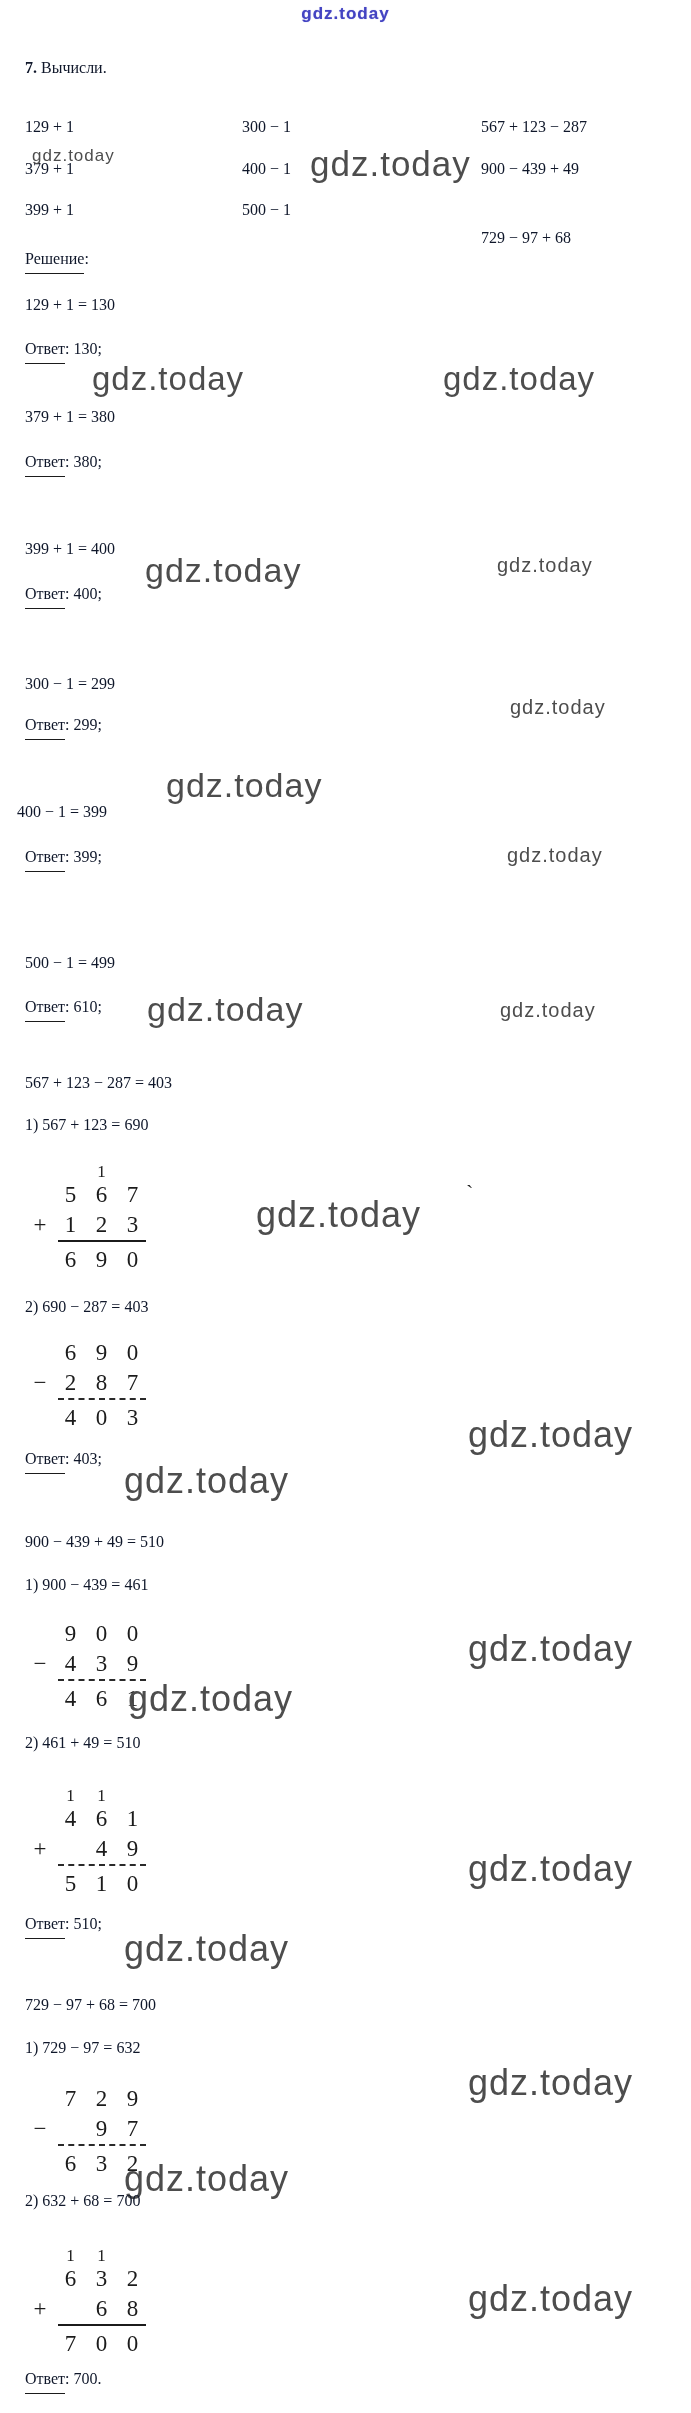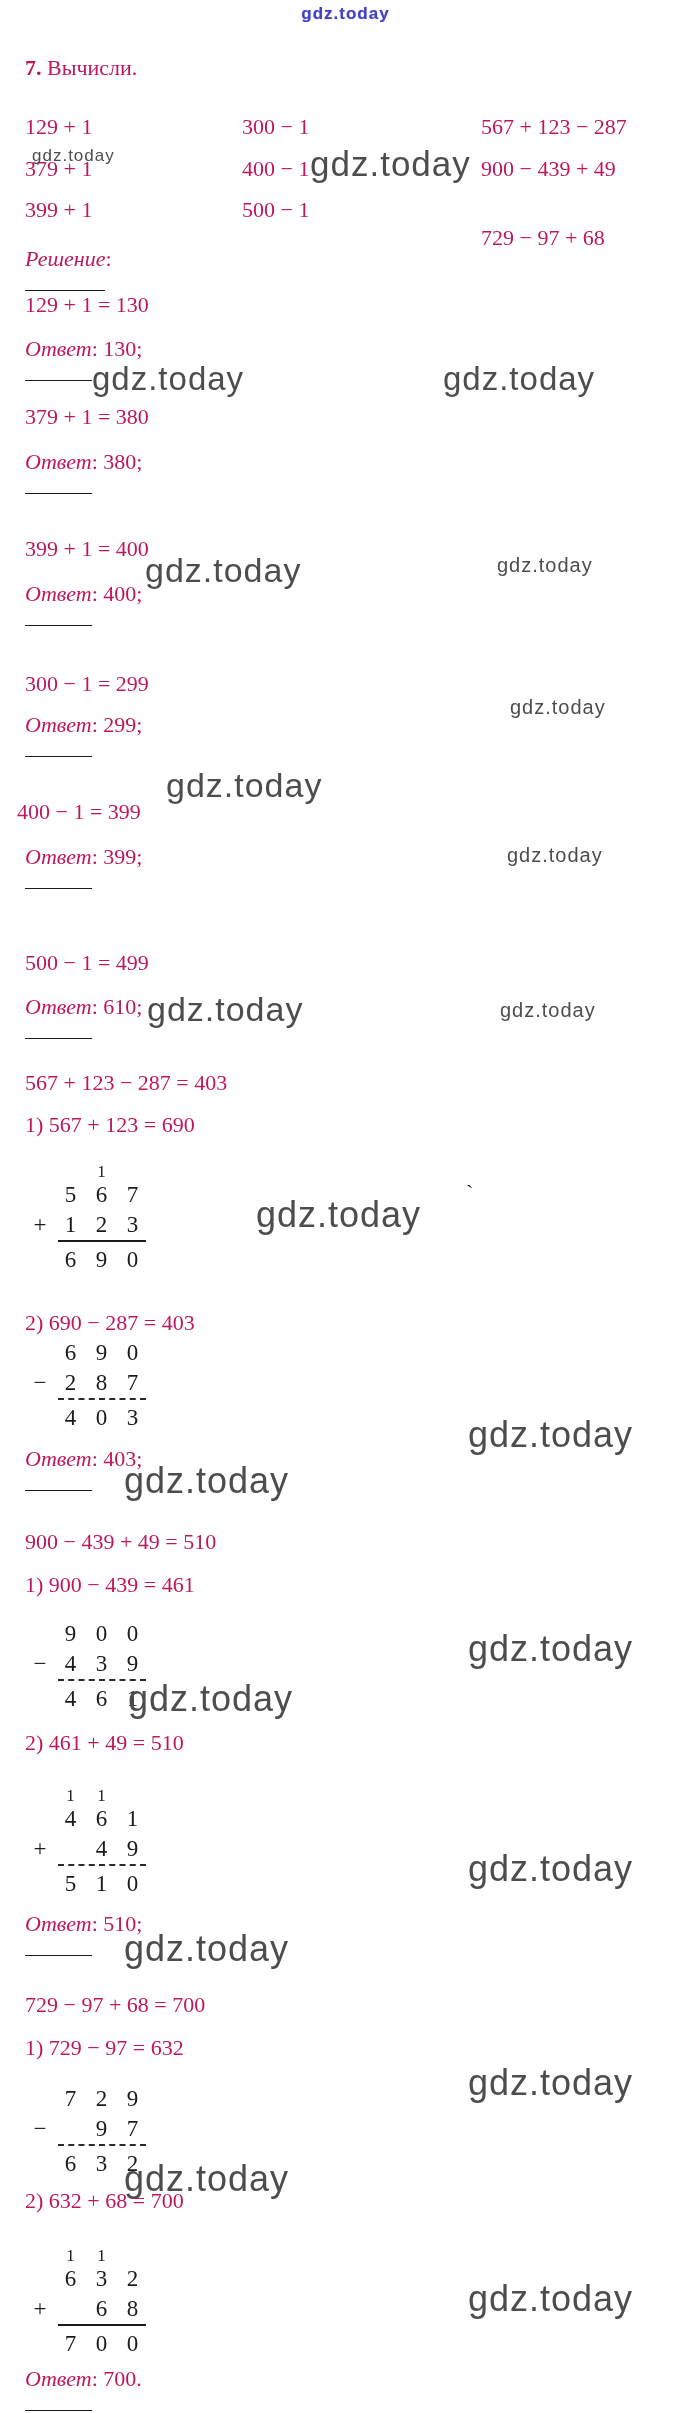--- a/index.html
+++ b/index.html
@@ -1,20 +1,20 @@
 <!DOCTYPE html>
 <html><head>
 <meta charset="utf-8">
 <style>
   html,body{margin:0;padding:0;background:#fff;}
   .page{position:relative;width:691px;height:2413px;background:#ffffff;overflow:hidden;
         font-family:"Liberation Serif",serif;color:#1b1b1b;}
-  .tx{position:absolute;font-size:22px;line-height:26px;white-space:pre;color:#be185d;}
+  .tx{position:absolute;font-size:16px;line-height:26px;white-space:pre;color:#0f172a;}
   .tx b{font-weight:bold;}
-  .u{border-bottom:1.5px solid #1b1b1b;padding-bottom:19px;font-style:italic;}
+  .u{border-bottom:1.5px solid #1b1b1b;padding-bottom:6px;}
   .logo{position:absolute;left:0;right:0;top:4px;text-align:center;
         font-family:"Liberation Sans",sans-serif;font-size:17px;font-weight:600;
         letter-spacing:1px;color:#4343c2;text-shadow:0 0 1px #9a9ae0;}
   .wm{position:absolute;font-family:"Liberation Sans",sans-serif;color:#4d4d4d;
       letter-spacing:1px;white-space:pre;}
   .wm.b36{font-size:36px;} .wm.b35{font-size:35px;} .wm.b34{font-size:34px;}
   .wm.b33{font-size:33px;} .wm.s20{font-size:20px;} .wm.s17{font-size:17px;}
   .mark{position:absolute;font-size:22px;color:#1b1b1b;}
   .colblock{position:absolute;font-family:"Liberation Serif",serif;font-size:23px;color:#1b1b1b;}
   .crow{display:flex;margin-left:30px;height:28px;align-items:flex-end;font-size:17px;line-height:17px;}
@@ -103,21 +103,21 @@
     <div class="drow res">
       <span class="sc"></span>
       <span class="dc">6</span>
       <span class="dc">9</span>
       <span class="dc">0</span>
     </div>
   </div>
   <div class="wm b36" style="left:256px;top:1194px;">gdz.today</div>
   <div class="mark" style="left:466px;top:1180px;">`</div>
 
-  <div class="tx" style="left:25px;top:1294px;margin-top:16px;">2) 690 − 287 = 403</div>
+  <div class="tx" style="left:25px;top:1294px;">2) 690 − 287 = 403</div>
 
   <div class="colblock" style="left:25px;top:1338px;">
     <div class="drow">
       <span class="sc"></span>
       <span class="dc">6</span>
       <span class="dc">9</span>
       <span class="dc">0</span>
     </div>
     <div class="drow">
       <span class="sc">−</span>

